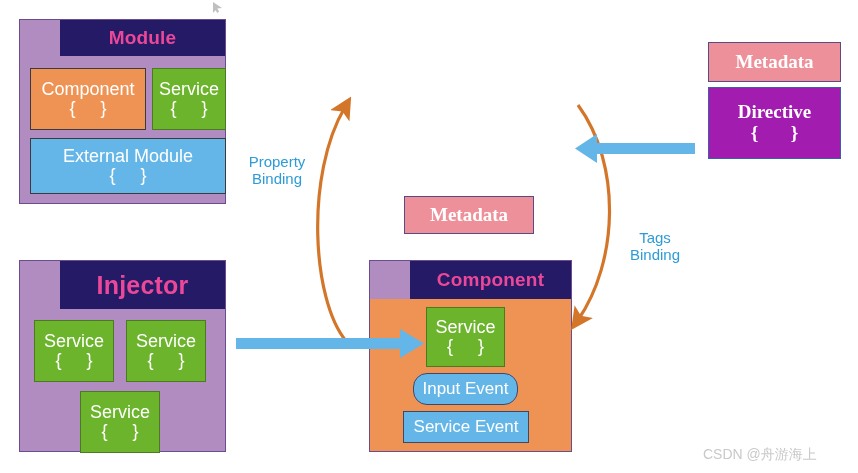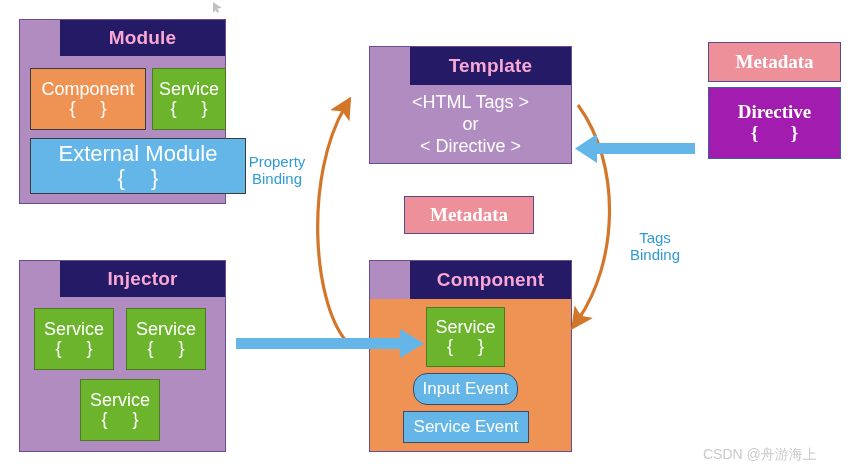--- a/index.html
+++ b/index.html
@@ -20,21 +20,21 @@
 
   
   .panel {
     position: absolute;
     box-sizing: border-box;
     border: 1px solid #6b4d8f;
     background: #b18cc0;
   }
   .panel-header {
     background: #241a66;
-    color: #f9a8d4;
+    color: #ec4899;
     font-weight: bold;
     text-align: center;
     display: flex;
     align-items: center;
     justify-content: center;
     box-sizing: border-box;
     letter-spacing: .2px;
     margin-left: 40px;
   }
   .panel-body {
@@ -129,52 +129,44 @@
       <div class="chip c-orange" style="left:10px; top:12px; width:116px; height:62px; font-size:18px;">
         <span>Component</span>
         <span class="braces">{   }</span>
       </div>
 
       <div class="chip c-green" style="left:132px; top:12px; width:74px; height:62px; font-size:18px;">
         <span>Service</span>
         <span class="braces">{   }</span>
       </div>
 
-      <div class="chip c-blue" style="left:10px; top:82px; width:216px; height:56px; font-size:22px; border-color:#3b3b3b;">
+      <div class="chip c-blue" style="left:10px; top:82px; width:196px; height:56px; font-size:18px; border-color:#3b3b3b;">
         <span>External Module</span>
         <span class="braces">{   }</span>
       </div>
 
     </div>
   </div>
 
-  <div class="panel" style="left:369px; top:46px; width:203px; height:118px;">
-    <div class="panel-header" style="height:38px; font-size:19px;">Template</div>
-    <div class="panel-body" style="height:80px; display:flex; flex-direction:column; align-items:center; justify-content:center; color:#ffffff; font-size:18px; line-height:1.22;">
-      <span>&lt;HTML Tags &gt;</span>
-      <span>or</span>
-      <span>&lt;  Directive  &gt;</span>
-    </div>
-  </div>
 
   <div class="sbox s-pink" style="left:708px; top:42px; width:133px; height:40px; font-size:19px;">
     <span>Metadata</span>
   </div>
 
   <div class="sbox s-blue" style="left:708px; top:87px; width:133px; height:72px; font-size:19px;">
     <span>Directive</span>
     <span class="braces" style="letter-spacing:14px; text-indent:14px;">{      }</span>
   </div>
 
   <div class="sbox s-pink" style="left:404px; top:196px; width:130px; height:38px; font-size:19px;">
     <span>Metadata</span>
   </div>
 
   <div class="panel" style="left:19px; top:260px; width:207px; height:192px;">
-    <div class="panel-header" style="height:36px; font-size:19px;">Injector</div>
+    <div class="panel-header" style="height:48px; font-size:25px;">Injector</div>
     <div class="panel-body" style="height:154px;">
 
       <div class="chip c-green" style="left:14px; top:11px; width:80px; height:62px; font-size:18px;">
         <span>Service</span>
         <span class="braces">{   }</span>
       </div>
 
       <div class="chip c-green" style="left:106px; top:11px; width:80px; height:62px; font-size:18px;">
         <span>Service</span>
         <span class="braces">{   }</span>

